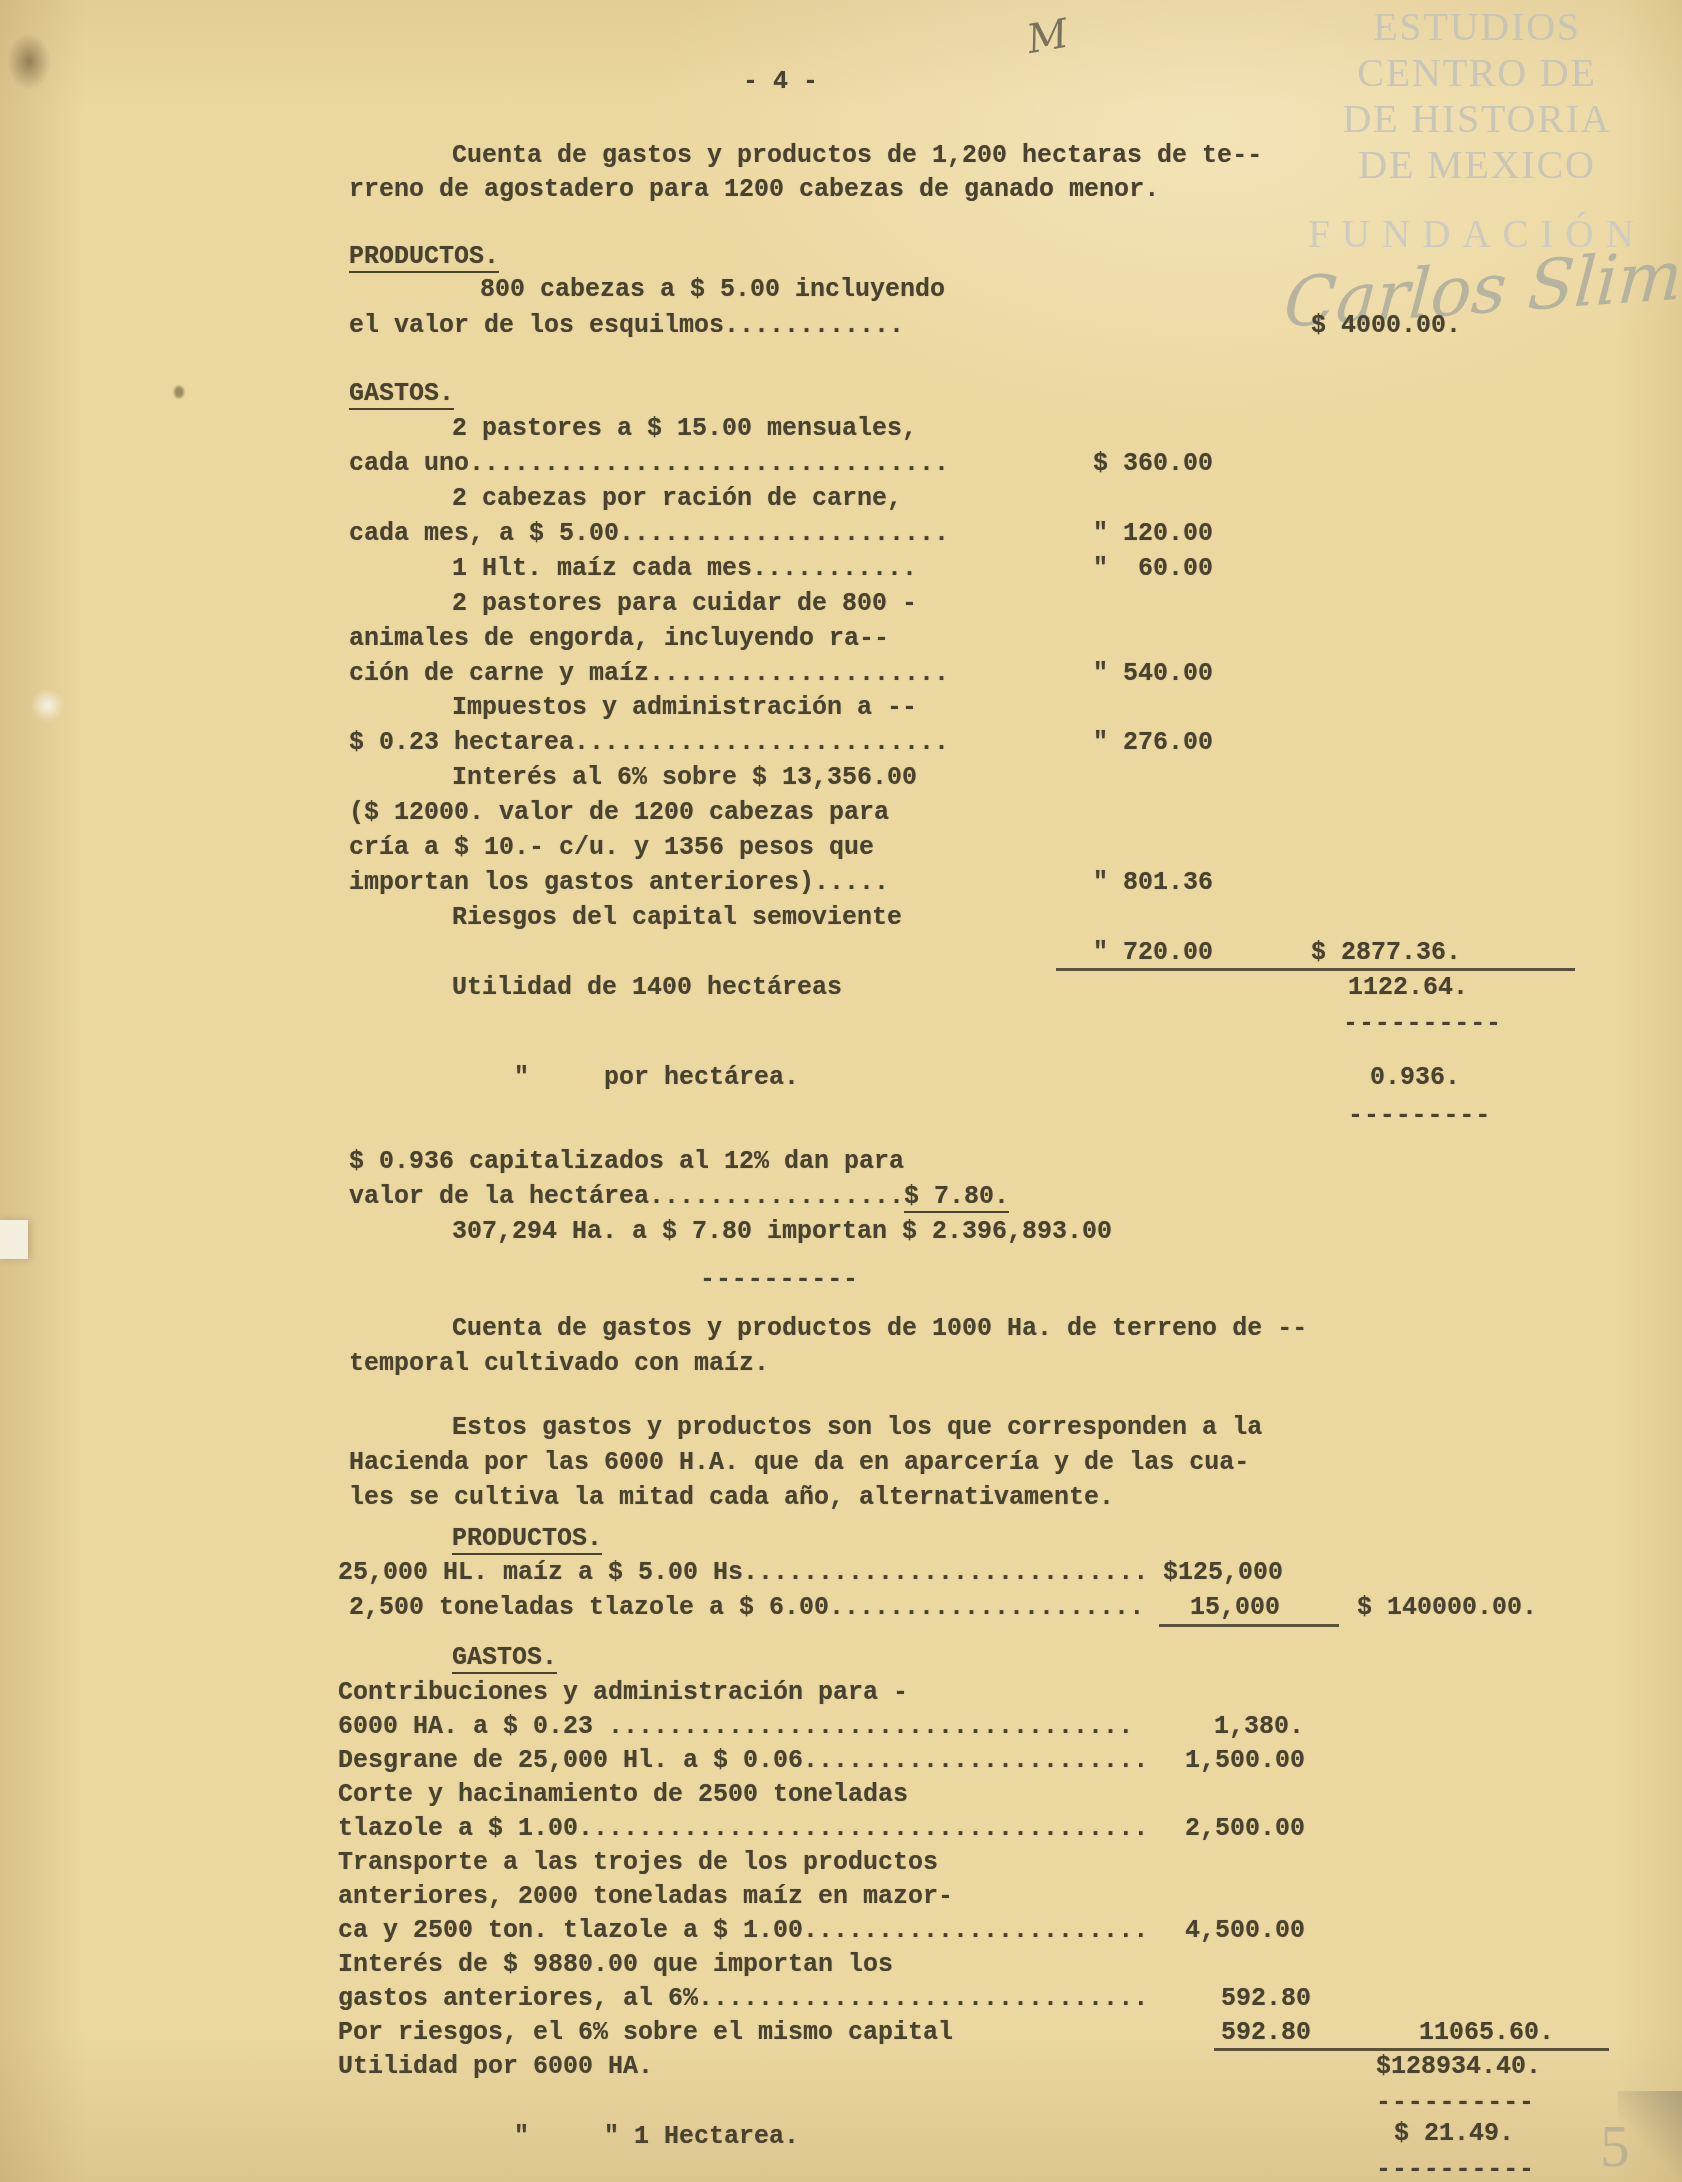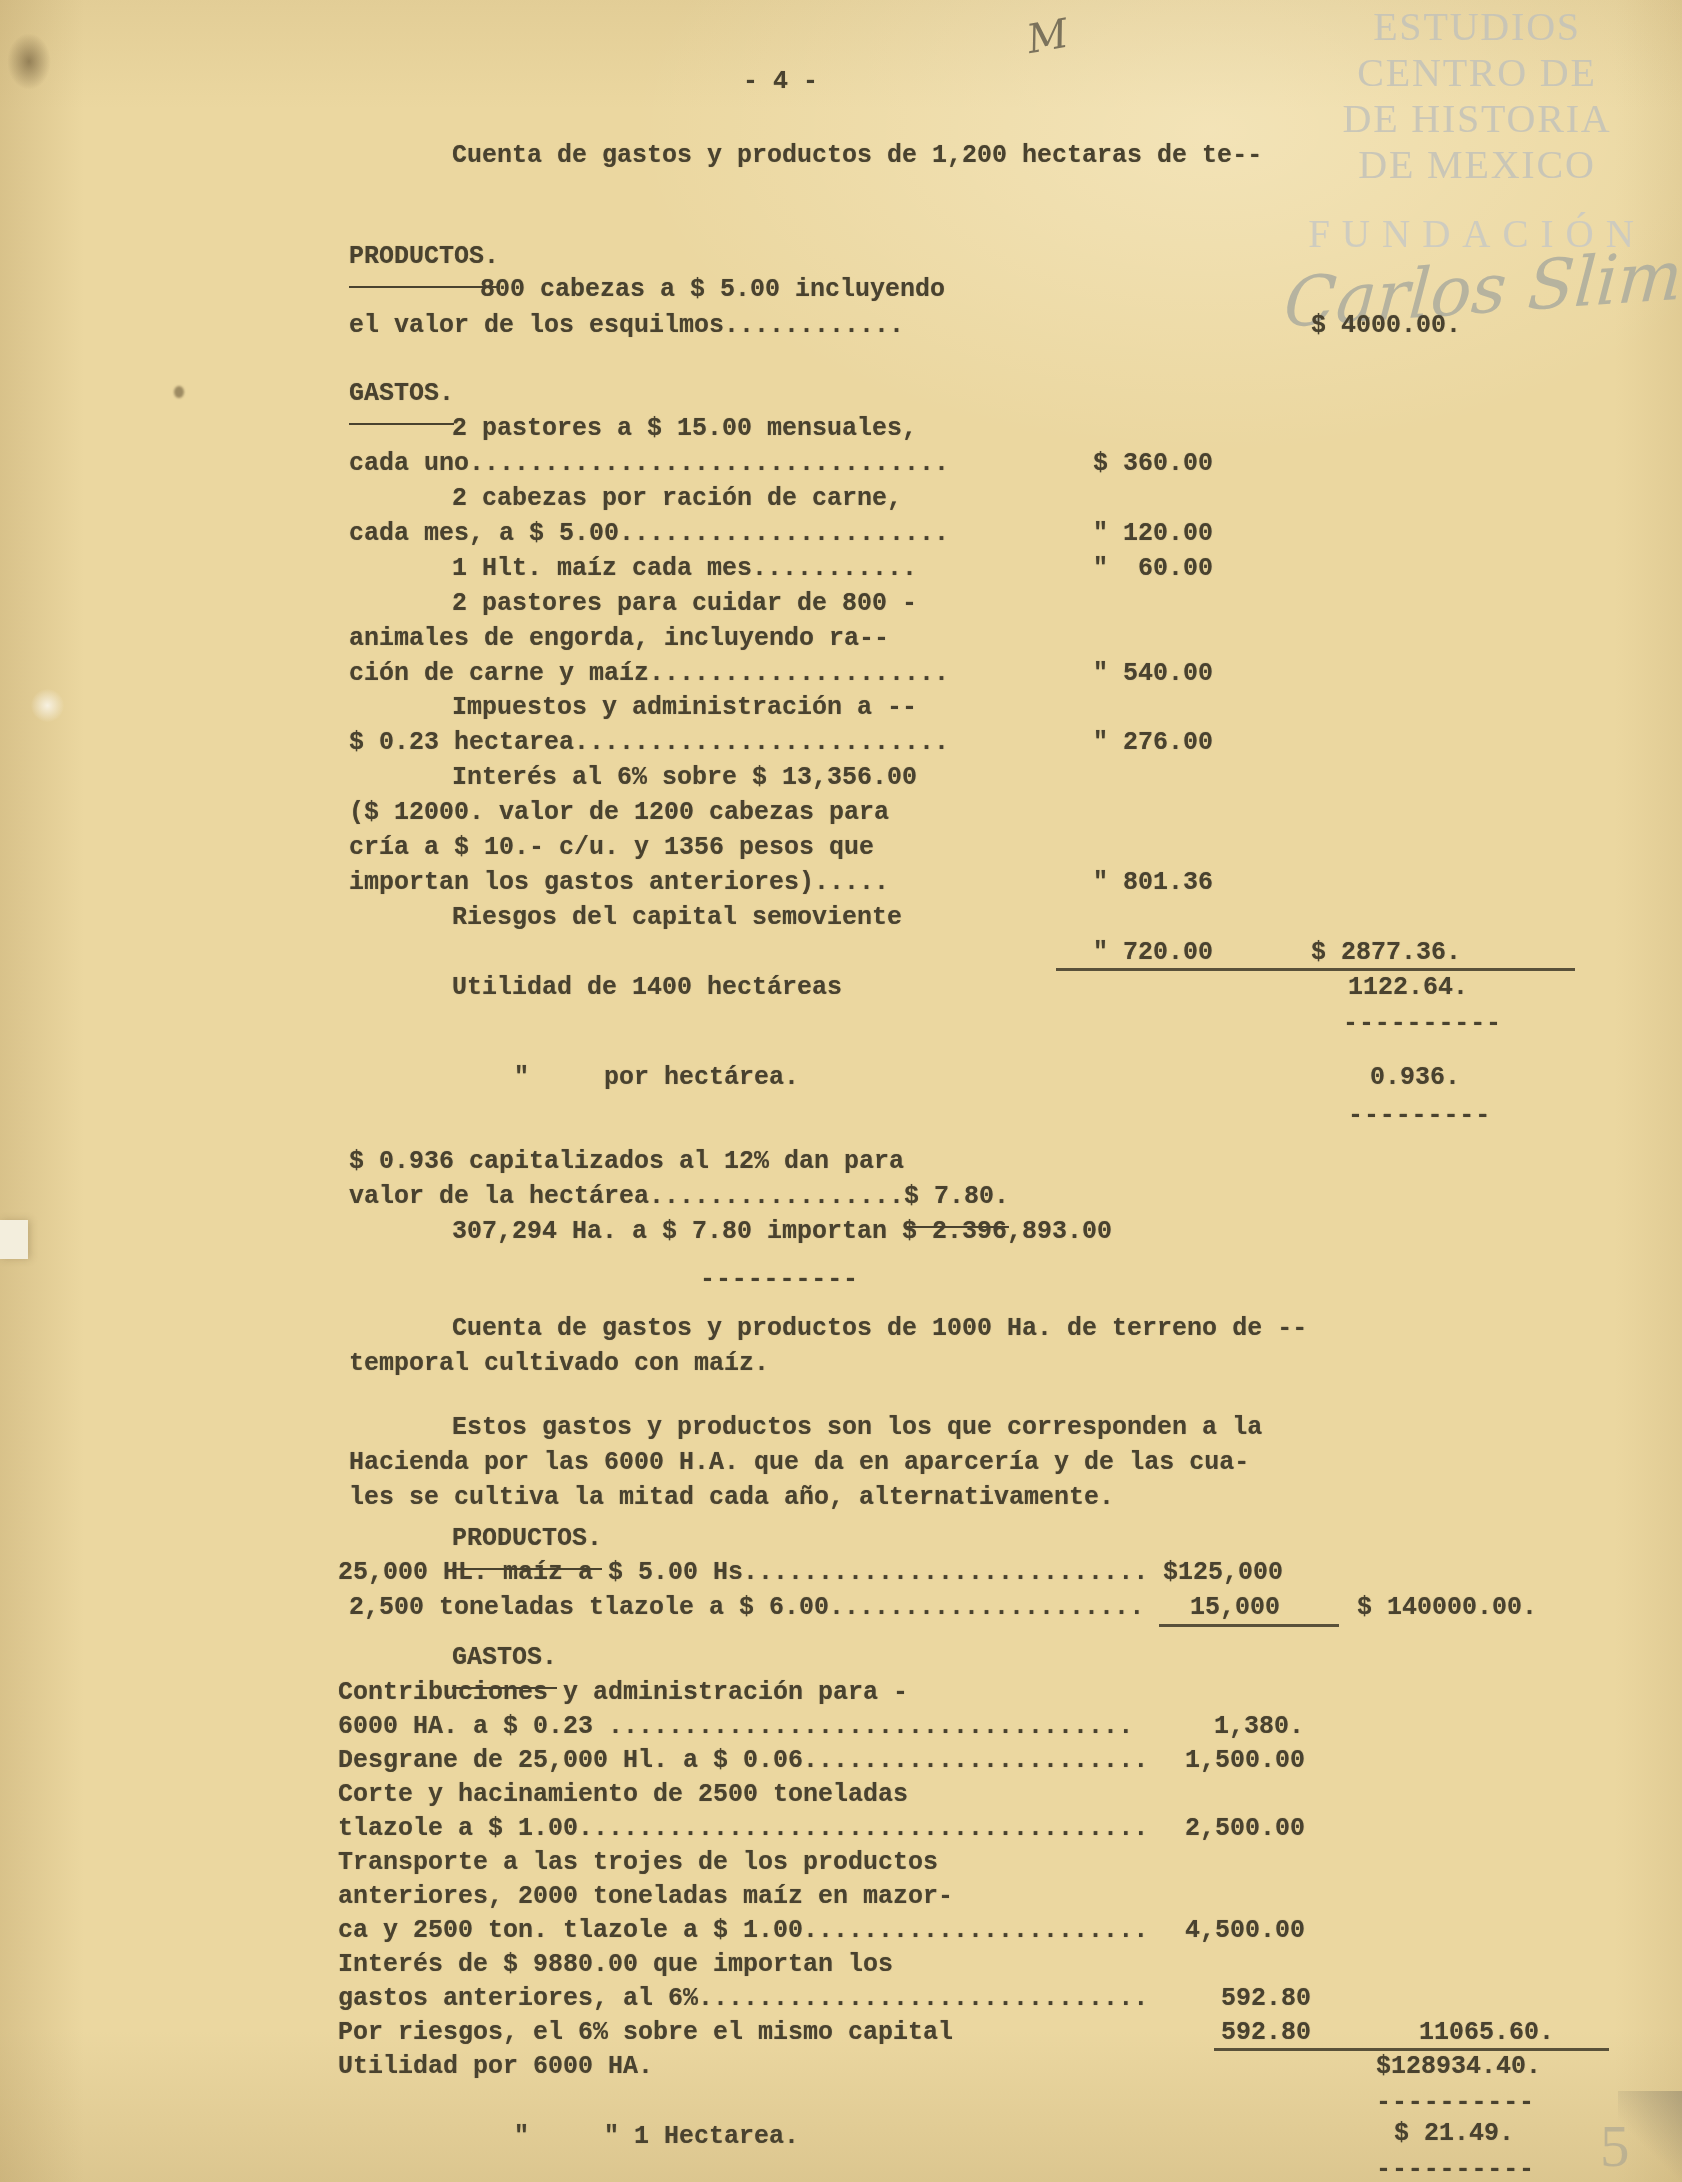--- a/index.html
+++ b/index.html
@@ -17,21 +17,21 @@
     font-family:"Liberation Mono","DejaVu Sans Mono",monospace;
   }
   .t{
     position:absolute;
     white-space:pre;
     font-family:"Liberation Mono","DejaVu Sans Mono",monospace;
     font-size:25px;line-height:31px;font-weight:700;
     color:#49422f;
     text-shadow:0 0 0.9px rgba(73,66,47,0.55);
   }
-  .u{border-bottom:2.8px solid #49422f;padding-bottom:15px;}
+  .u{border-bottom:2.8px solid #49422f;padding-bottom:0;}
   .dash{letter-spacing:0.9px;}
   .rule{position:absolute;height:2.8px;background:#49422f;opacity:.9;}
   .pageno{left:0;width:1561px;text-align:center;}
   
   .wm{
     position:absolute;left:1284px;top:3.7px;width:386px;
     text-align:center;
     font-family:"Liberation Serif","DejaVu Serif",serif;
     color:rgba(196,195,184,0.88);
     pointer-events:none;
@@ -77,20 +77,21 @@
     <div class="wm-line">DE MEXICO</div>
     <div class="wm-foundation">FUNDACIÓN</div>
     <div class="wm-signature">Carlos Slim</div>
   </div>
   <div class="hand-mark">M</div>
   <div class="corner-num">5</div>
 
   <div class="t pageno" style="top:66px;">- 4 -</div>
 
   <div class="t" style="top:140px;left:452px;">Cuenta de gastos y productos de 1,200 hectaras de te--</div>
+  <div class="t" style="top:174px;left:349px;">rreno de agostadero para 1200 cabezas de ganado menor.</div>
 
   <div class="t" style="top:241px;left:349px;"><span class="u">PRODUCTOS.</span></div>
   <div class="t" style="top:274px;left:452px;margin-left:28px;">800 cabezas a $ 5.00 incluyendo</div>
   <div class="t" style="top:310px;left:349px;">el valor de los esquilmos............</div>
   <div class="t" style="top:310px;left:1311px;">$ 4000.00.</div>
 
   <div class="t" style="top:378px;left:349px;"><span class="u">GASTOS.</span></div>
   <div class="t" style="top:413px;left:452px;">2 pastores a $ 15.00 mensuales,</div>
   <div class="t" style="top:448px;left:349px;">cada uno................................</div>
   <div class="t" style="top:448px;left:1093px;">$ 360.00</div>

